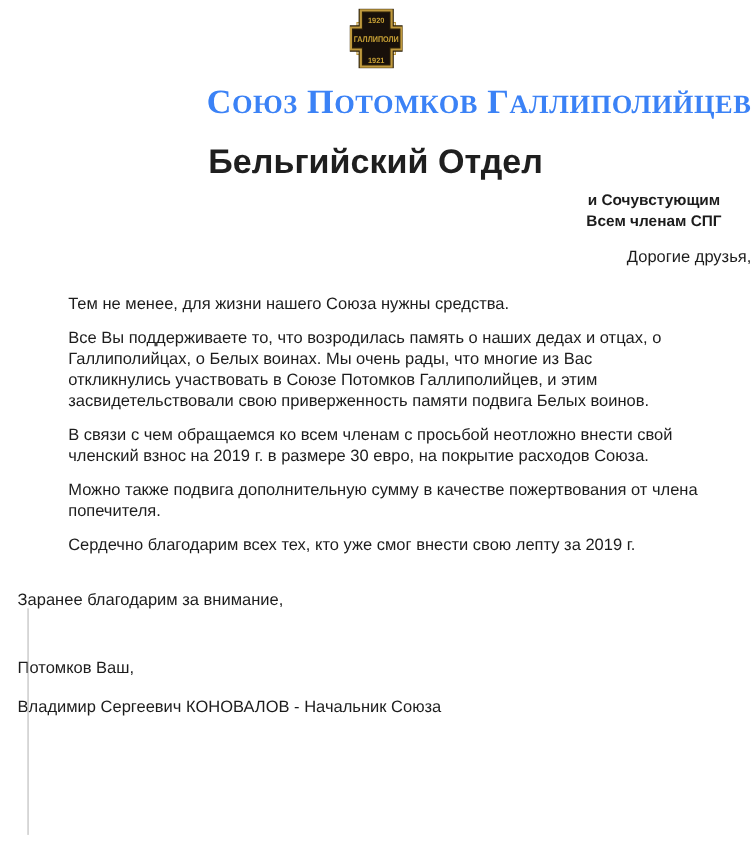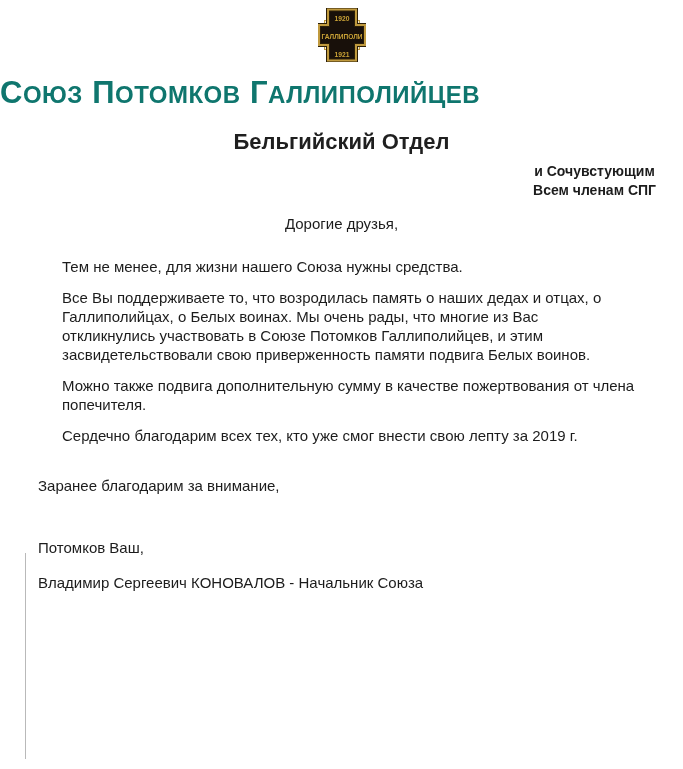--- a/index.html
+++ b/index.html
@@ -9,63 +9,64 @@
     font-family: "Liberation Sans", "DejaVu Sans", sans-serif;
     color: #1c1c1c;
     position: relative;
     overflow: hidden;
   }
   .page { width: 683px; height: 769px; position: relative; padding-top: 8px; }
 
   .emblem { display: block; margin: 0 auto; }
 
   .letter-title {
-    text-align: left;
+    text-align: right;
     margin-top: 13px;
     font-weight: bold;
-    color: #0f766e;
+    color: #3b82f6;
     line-height: 1.1;
     letter-spacing: 0.5px;
     white-space: nowrap;
+    font-family: Liberation Serif, serif;
   }
   .sc-i { font-size: 31px; }
   .sc-r { font-size: 24px; }
 
   .letter-subtitle {
     text-align: center;
     margin-top: 19px;
-    font-size: 22px;
+    font-size: 31px;
     font-weight: bold;
     color: #1f1f1f;
   }
 
   .addressee {
     width: fit-content;
     margin: 7px 27px 0 auto;
     text-align: center;
     font-size: 14px;
     font-weight: bold;
     line-height: 19px;
   }
 
   .salutation {
-    text-align: center;
+    text-align: right;
     margin-top: 15px;
     font-size: 15px;
   }
 
   .body-block {
     margin: 25px 48px 0 62px;
     font-size: 15px;
     line-height: 19px;
   }
   .body-block p { margin-bottom: 12px; }
 
   .closing-block {
-    margin-left: 38px;
+    margin-left: 16px;
     font-size: 15px;
     line-height: 19px;
   }
   .closing-thanks   { margin-top: 31px; }
   .valediction      { margin-top: 43px; }
   .signature-line   { margin-top: 16px; }
 
   .left-rule {
     position: absolute;
     left: 25px; top: 553px;
@@ -107,20 +108,21 @@
   <div class="addressee">
     <div>и Сочувстующим</div>
     <div>Всем членам СПГ</div>
   </div>
 
   <div class="salutation">Дорогие друзья,</div>
 
   <div class="body-block">
     <p>Тем не менее, для жизни нашего Союза нужны средства.</p>
     <p>Все Вы поддерживаете то, что возродилась память о наших дедах и отцах, о Галлиполийцах, о Белых воинах. Мы очень рады, что многие из Вас откликнулись участвовать в Союзе Потомков Галлиполийцев, и этим засвидетельствовали свою приверженность памяти подвига Белых воинов.</p>
+    <p>В связи с чем обращаемся ко всем членам с просьбой неотложно внести свой членский взнос на 2019 г. в размере 30 евро, на покрытие расходов Союза.</p>
     <p>Можно также подвига дополнительную сумму в качестве пожертвования от члена попечителя.</p>
     <p>Сердечно благодарим всех тех, кто уже смог внести свою лепту за 2019 г.</p>
   </div>
 
   <div class="closing-block">
     <div class="closing-thanks">Заранее благодарим за внимание,</div>
     <div class="valediction">Потомков Ваш,</div>
     <div class="signature-line">Владимир Сергеевич КОНОВАЛОВ - Начальник Союза</div>
   </div>
 

